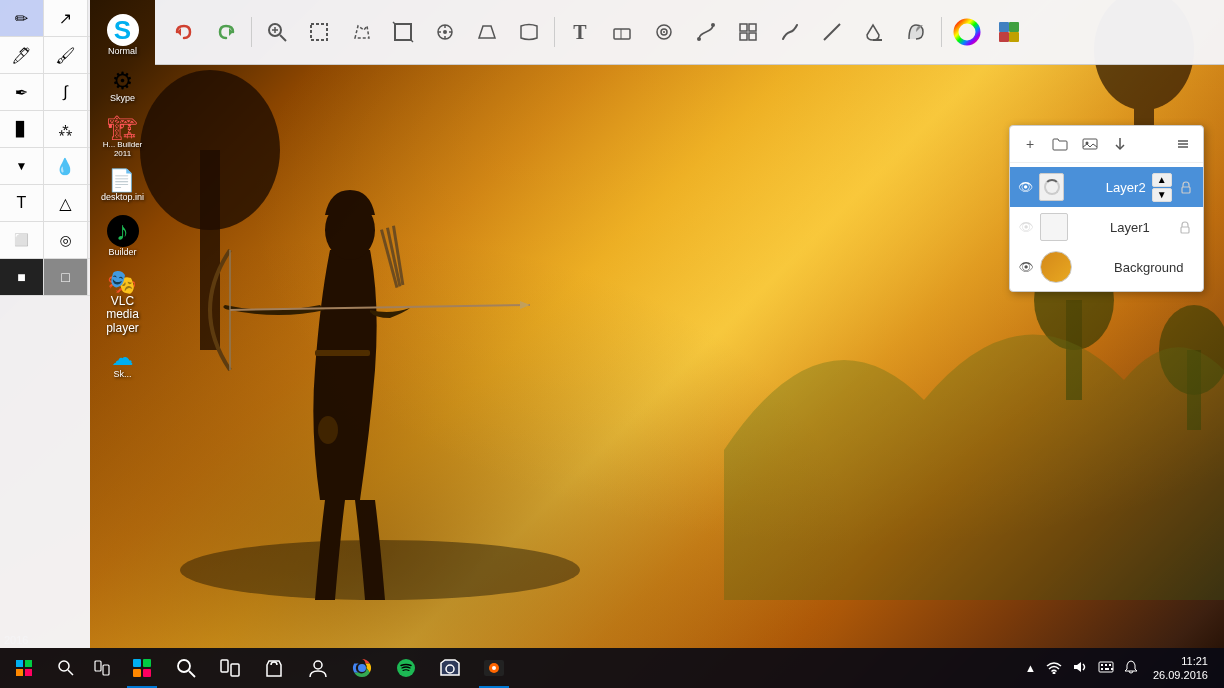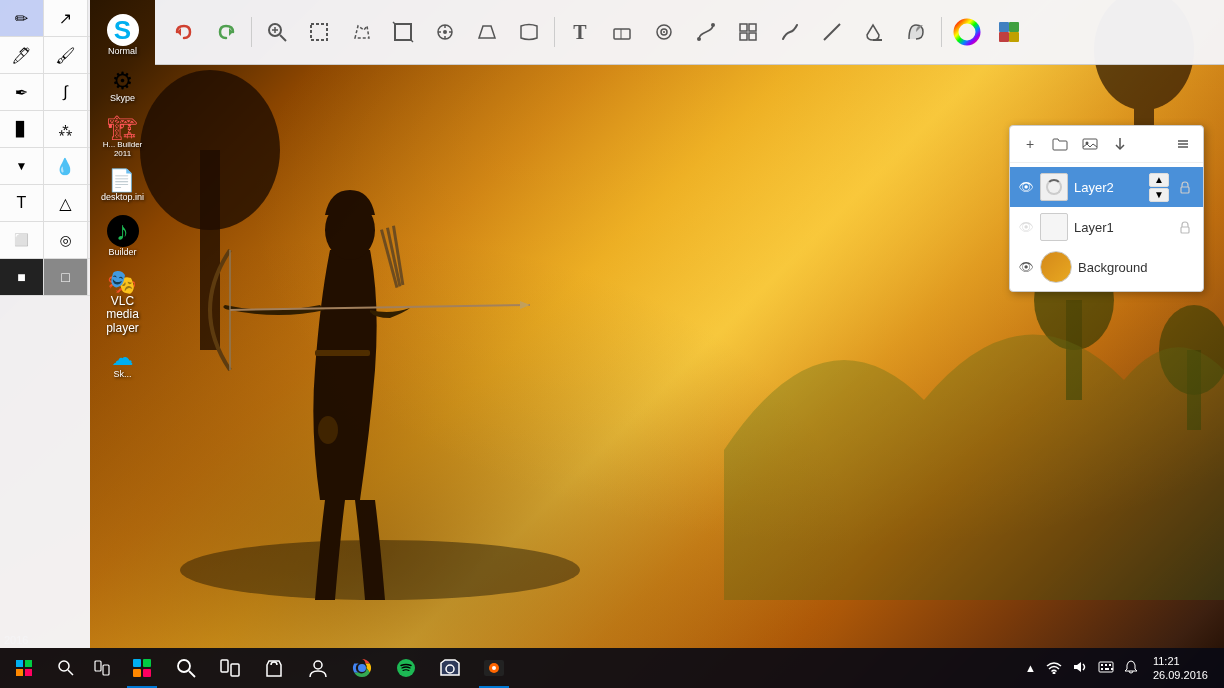--- a/index.html
+++ b/index.html
@@ -112,21 +112,21 @@
 
     .taskbar-tray-item {
       font-size: 11px;
       color: white;
       padding: 0 3px;
     }
 
     .taskbar-clock {
       display: flex;
       flex-direction: column;
-      align-items: flex-start;
+      align-items: flex-end;
       font-size: 11px;
       color: white;
       padding: 0 8px;
       line-height: 1.3;
     }
 
     
     .tool-panel {
       position: absolute;
       left: 0;
@@ -327,20 +327,21 @@
     }
 
     @keyframes spin {
       to { transform: rotate(360deg); }
     }
 
     .layer-name {
       flex: 1;
       font-size: 13px;
       color: #333;
+      margin-left: 36px;
     }
 
     .layer-lock-btn {
       width: 20px;
       height: 20px;
       display: flex;
       align-items: center;
       justify-content: center;
       font-size: 12px;
       color: #999;

